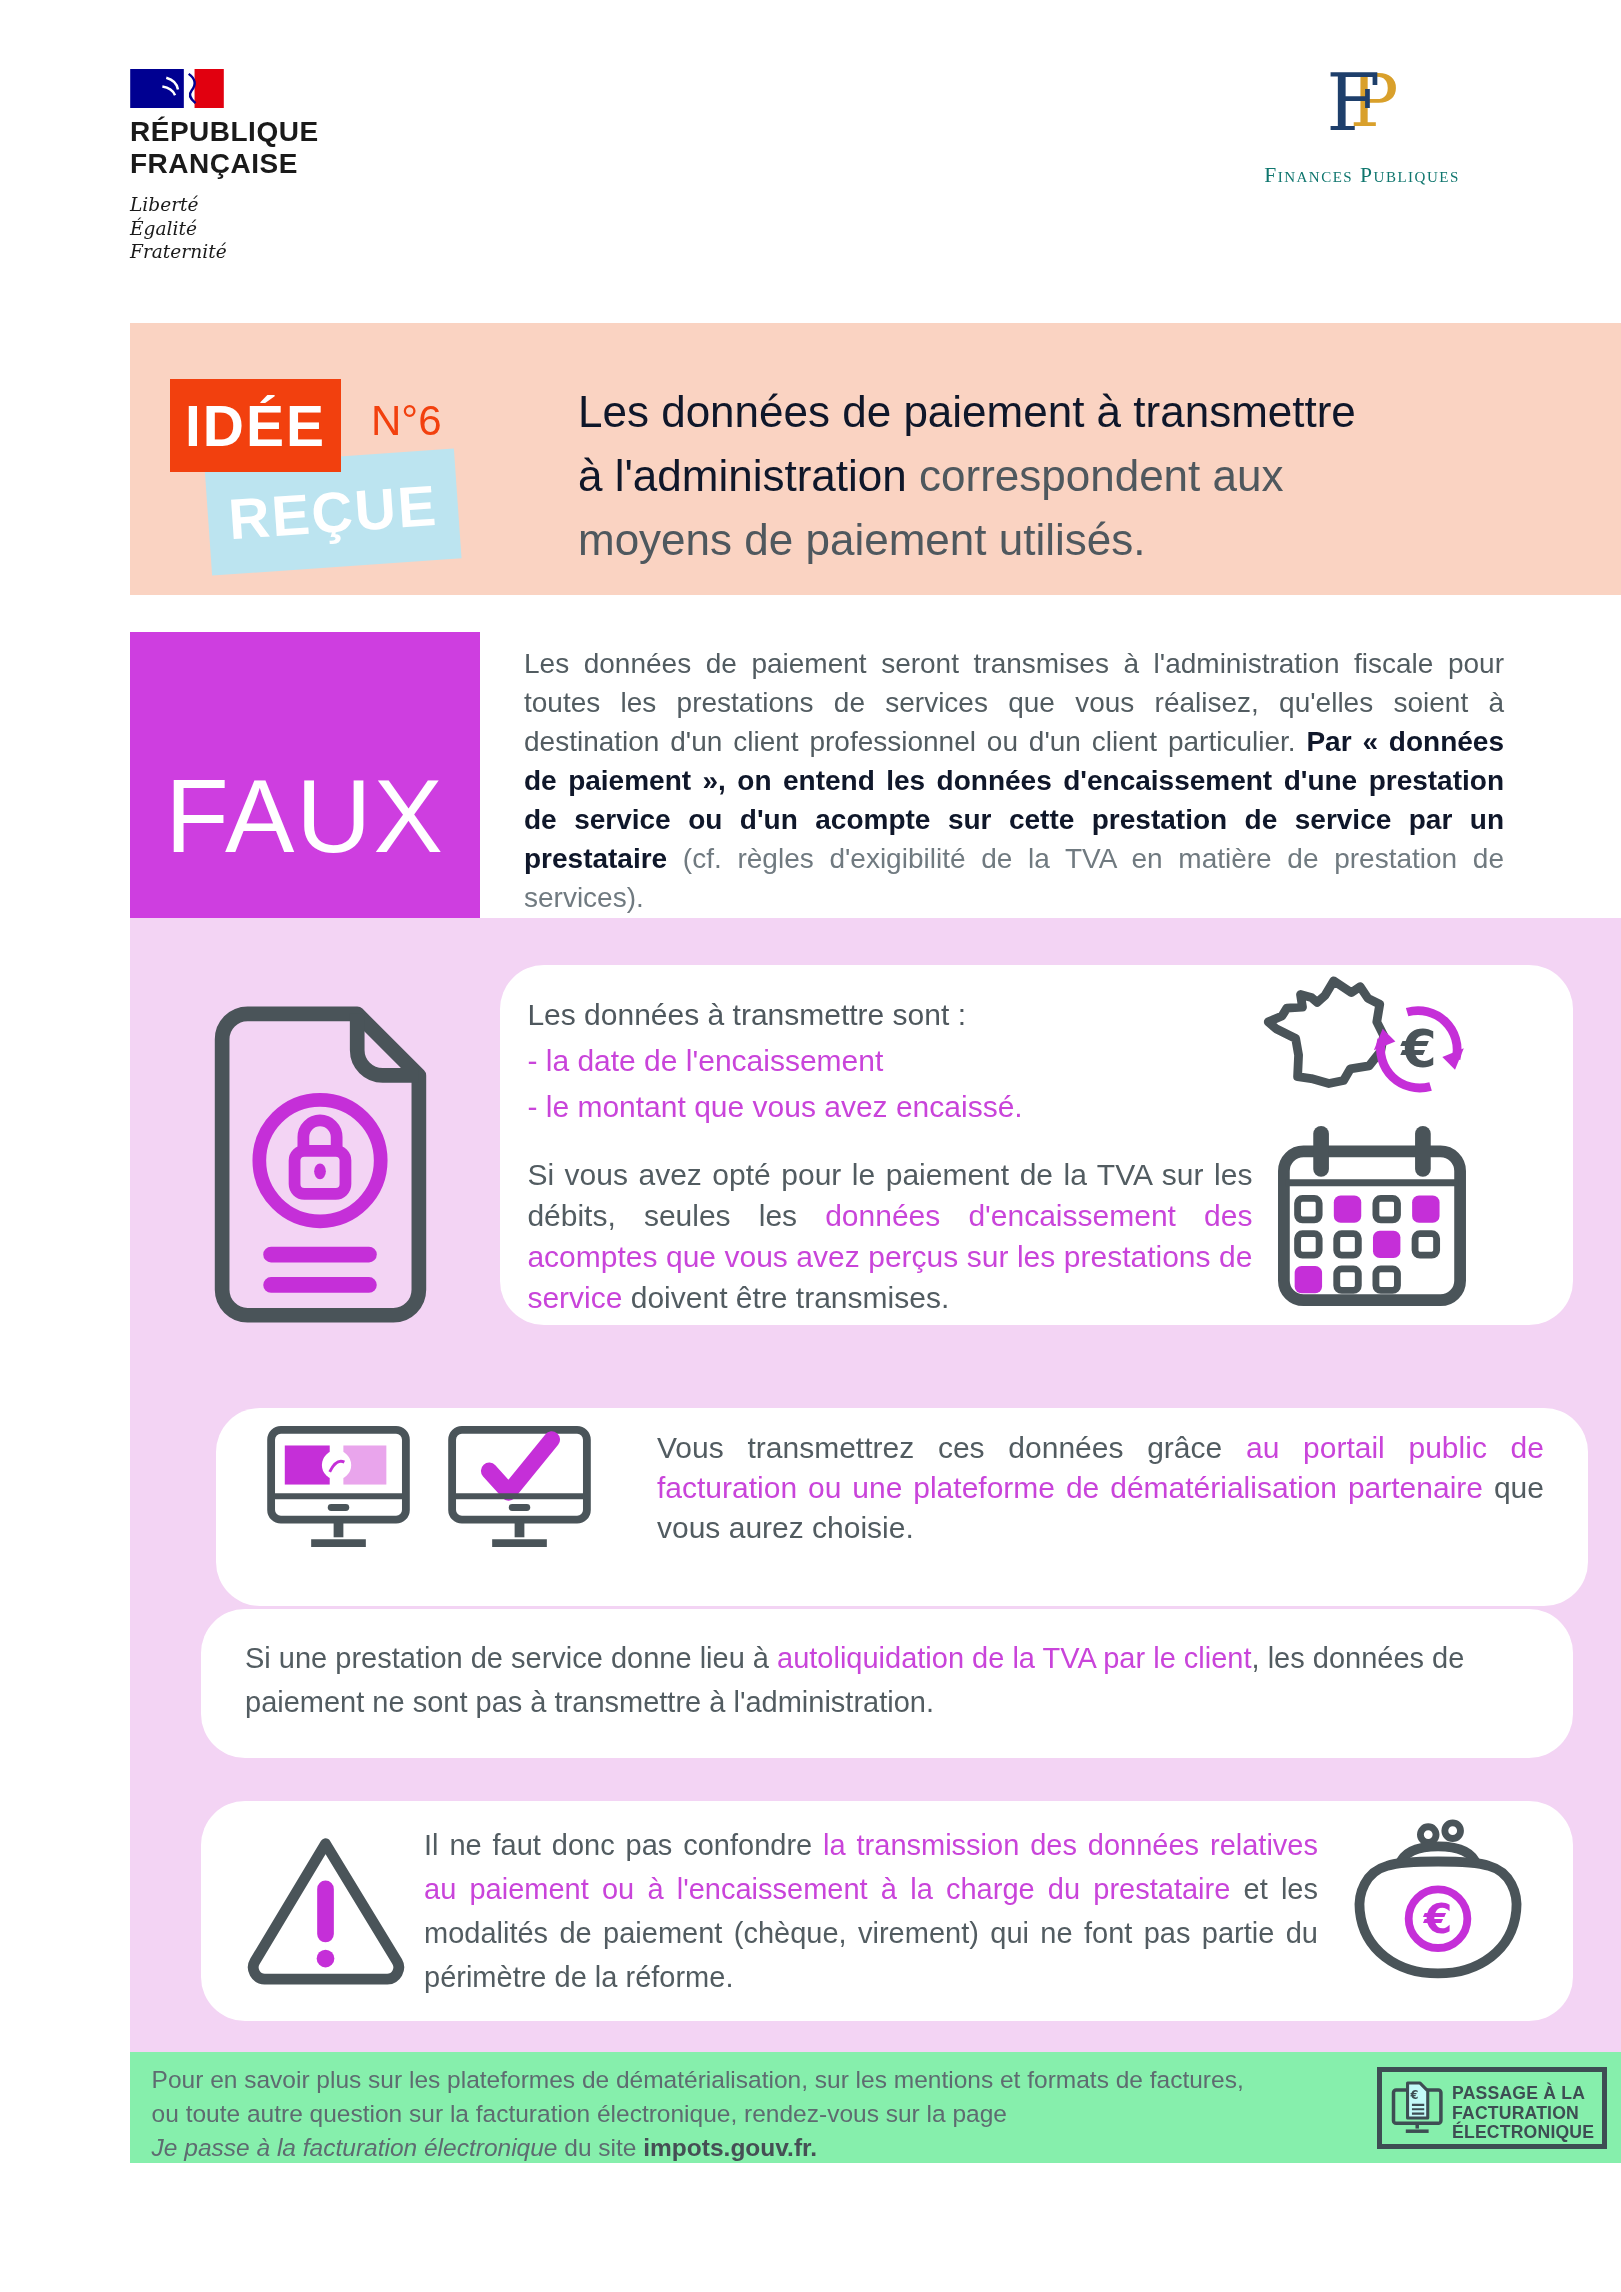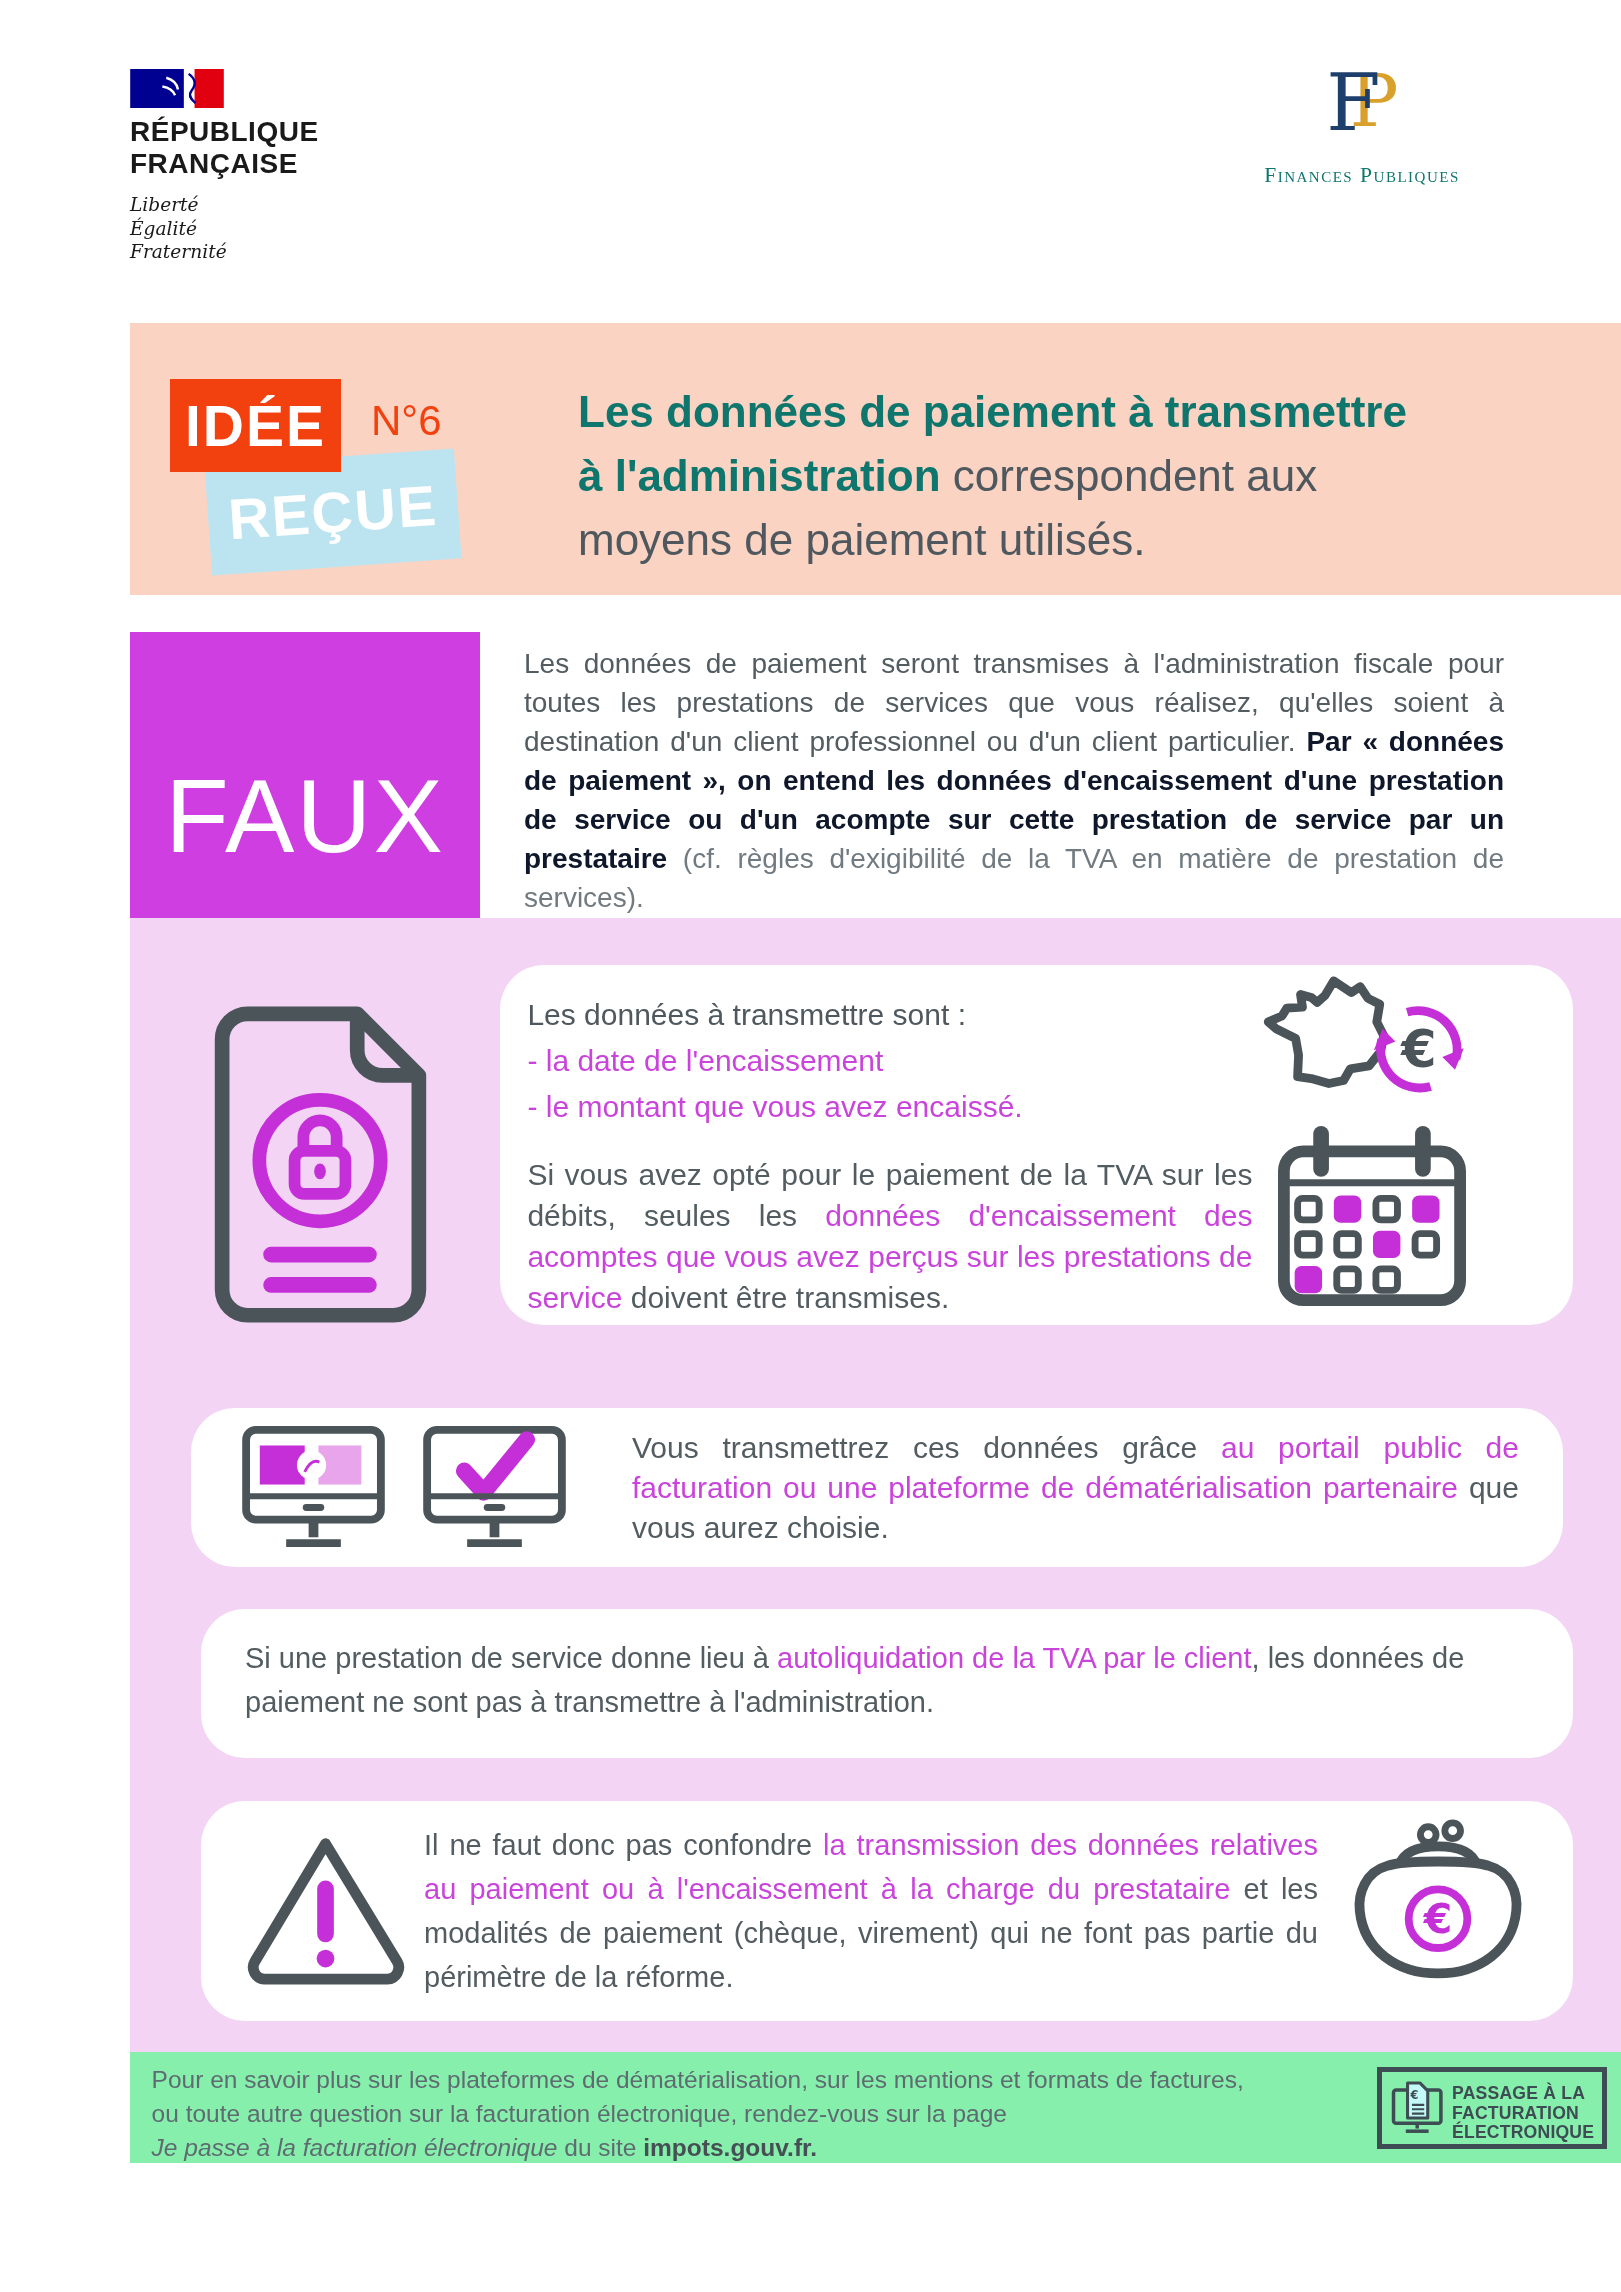--- a/index.html
+++ b/index.html
@@ -19,21 +19,21 @@
 
   
   .banner { position:absolute; left:130px; top:323px; width:1491px; height:272px; background:#FAD3C2; }
   .idee-box { position:absolute; left:40px; top:56px; width:171px; height:93px; background:#F2400E; color:#fff;
               display:flex; align-items:center; justify-content:center; font-size:57px; font-weight:700; letter-spacing:2px; z-index:2; }
   .numero { position:absolute; left:241px; top:74px; color:#F2400E; font-size:42px; font-weight:400; z-index:2; }
   .recue-box { position:absolute; left:78px; top:134px; width:250px; height:110px; background:#BCE4F0; color:#fff;
                display:flex; align-items:center; justify-content:center; font-size:57px; font-weight:700; letter-spacing:2px;
                transform:rotate(-4deg); z-index:1; }
   .banner-title { position:absolute; left:448px; top:57px; font-size:44px; line-height:64px; white-space:nowrap; }
-  .txt-orange { color:#0f766e;font-weight:bold; }
+  .txt-orange { color:#0f172a; }
   .txt-gray { color:#4F585E; }
 
   
   .faux { position:absolute; left:130px; top:632px; width:1491px; height:286px; background:#fff; }
   .faux-box { position:absolute; left:0; top:0; width:350px; height:368px; background:#CE3EE0; color:#fff;
               display:flex; align-items:center; justify-content:center; font-size:104px; font-weight:400; letter-spacing:2px; }
   .faux-text { position:absolute; left:394px; top:11.8px; width:980px; font-size:28px; line-height:39px; text-align:justify; color:#525C61; }
   .seg-magenta-bold { color:#0f172a; font-weight:700; }
   .seg-gray-light { color:#707A80; }
 
@@ -42,21 +42,21 @@
   .doc-icon { position:absolute; left:80px; top:86px; }
   .card { position:absolute; background:#fff; border-radius:44px; }
   .card1 { left:370px; top:47px; width:1073px; height:360px; }
   .card1-text { position:absolute; left:27.4px; top:27.4px; width:725px; font-size:30px; color:#525C61; }
   .card1-line { line-height:46px; }
   .mg { color:#C944DA; }
   .card1-p2 { margin-top:23.5px; line-height:41px; text-align:justify; }
   .france-icon { position:absolute; left:760px; top:7.8px; }
   .calendar-icon { position:absolute; left:774px; top:159px; }
 
-  .card2 { left:61px; top:490px; width:1372px; height:159px; }
+  .card2 { left:86px; top:490px; width:1372px; height:198px; }
   .monitor1 { position:absolute; left:49px; top:15.7px; }
   .monitor2 { position:absolute; left:230px; top:15.7px; }
   .card2-text { position:absolute; left:441px; top:19.6px; width:887px; font-size:30px; line-height:40px; text-align:justify; color:#525C61; }
 
   .card3 { left:71px; top:691px; width:1372px; height:149px; }
   .card3-text { position:absolute; left:44px; top:27.4px; width:1289px; font-size:29px; line-height:44px; color:#525C61; }
 
   .card4 { left:71px; top:883px; width:1372px; height:220px; }
   .triangle-icon { position:absolute; left:39px; top:29px; }
   .card4-text { position:absolute; left:223px; top:21.6px; width:894px; font-size:29px; line-height:44px; text-align:justify; color:#525C61; }

